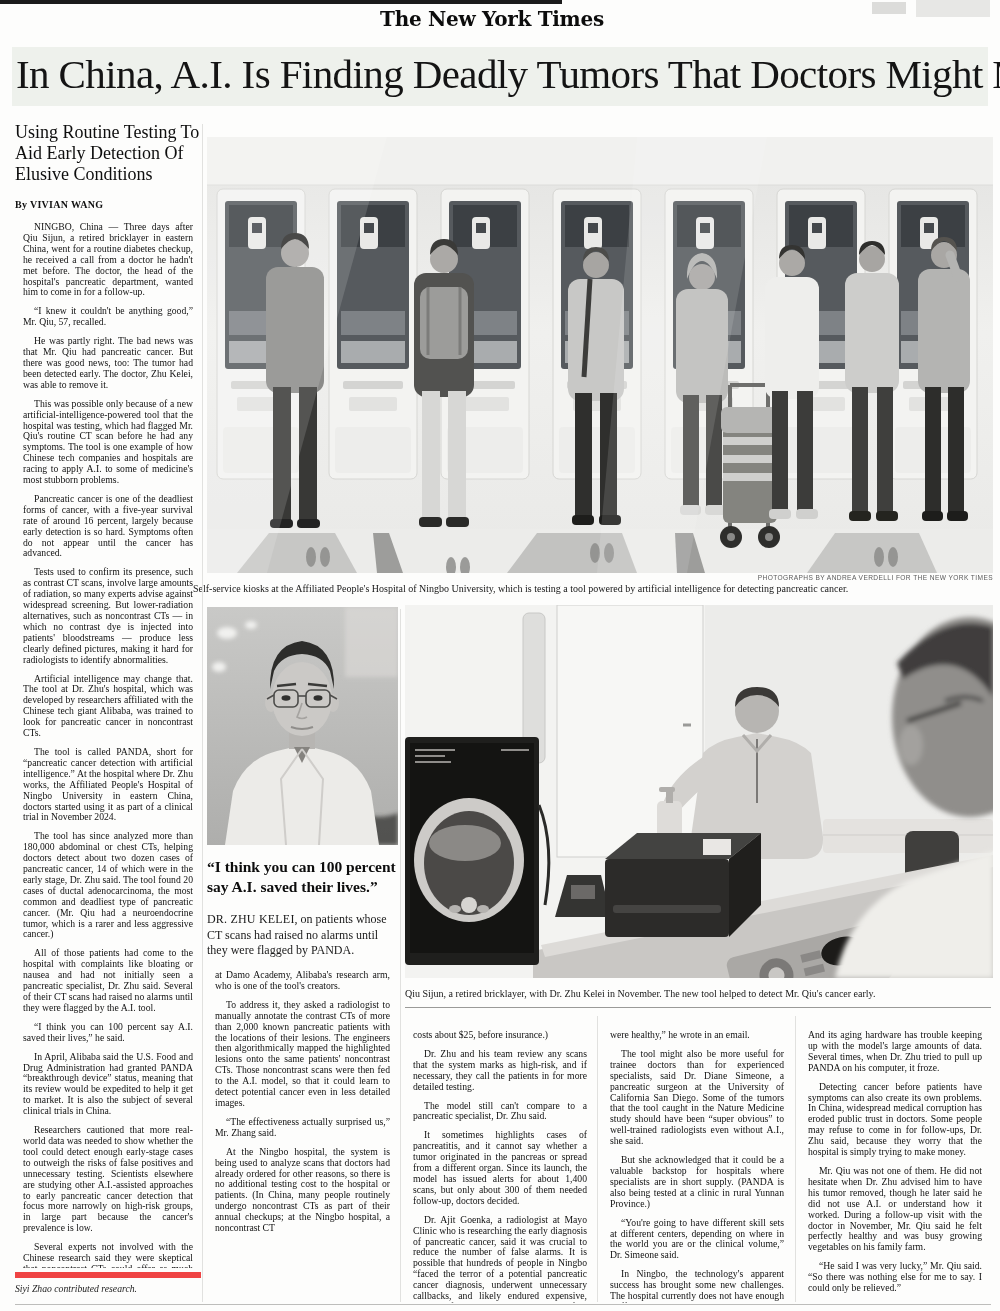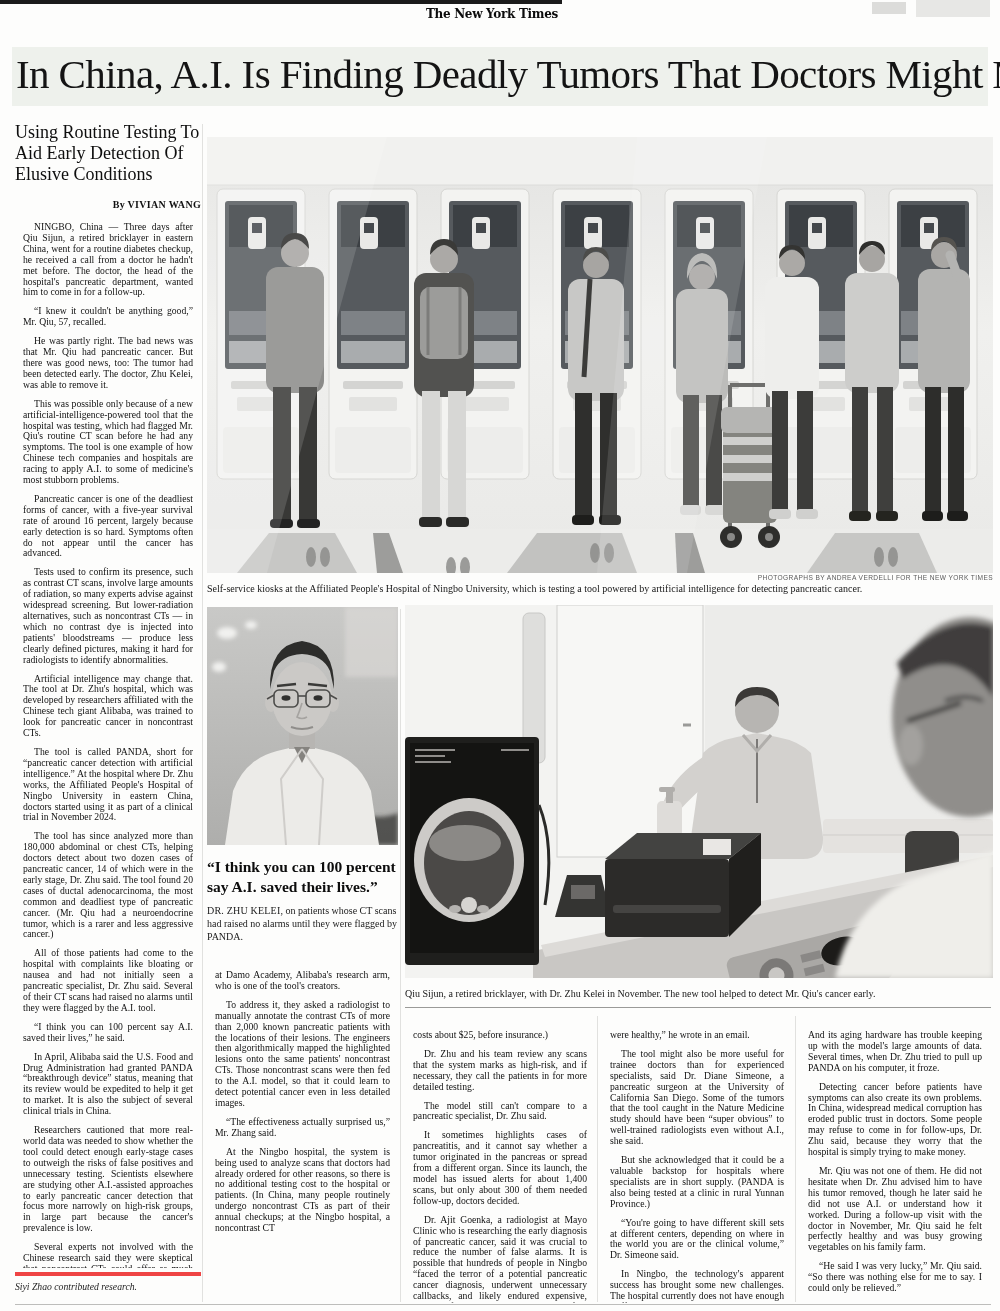--- a/index.html
+++ b/index.html
@@ -5,51 +5,51 @@
   html,body{margin:0;padding:0;background:#ffffff;}
   #page{position:relative;width:1000px;height:1311px;background:#fdfdfc;overflow:hidden;
         font-family:"Liberation Serif","DejaVu Serif",serif;color:#111;}
   .abs{position:absolute;}
   
   #topbar{left:0;top:0;width:562px;height:4px;background:#1b1b1b;}
   #topart1{left:872px;top:2px;width:34px;height:12px;background:#dcdcda;}
   #topart2{left:916px;top:0;width:74px;height:17px;background:#e7e7e5;}
   
   #masthead{left:0;top:7px;width:984px;text-align:center;font-family:"DejaVu Serif",serif;
-            font-weight:700;font-size:12px;letter-spacing:-0.3px;color:#0c0c0c;}
+            font-weight:700;font-size:20px;letter-spacing:-0.3px;color:#0c0c0c;}
   
   #headline-band{left:12px;top:47px;width:976px;height:59px;background:#eef1ec;}
   #headline{left:16px;top:50px;width:966px;font-size:41px;font-weight:400;letter-spacing:-0.6px;
             color:#141414;white-space:nowrap;}
   
   #leftcol{left:15px;top:120px;width:186px;height:1191px;}
   #subhead{position:absolute;left:0;top:2px;width:186px;font-size:18px;line-height:1.18;
            font-weight:500;color:#0e0e0e;}
-  #byline{position:absolute;left:0;top:79px;width:186px;text-align:right;font-size:10px;
+  #byline{position:absolute;left:0;top:79px;width:186px;text-align:left;font-size:10px;
           font-weight:700;letter-spacing:0.3px;}
   .bodytext{font-size:9.7px;line-height:10.9px;text-align:justify;}
   .bodytext p{margin:8px;text-indent:11px;}
   .bodytext p.noindent{text-indent:0;font-family:Liberation Serif, serif;}
   #leftbody{position:absolute;left:0;top:94px;width:186px;height:1054px;overflow:hidden;}
-  #contributor{position:absolute;left:0;top:1152px;width:186px;border-top:4px solid #ef4444;
+  #contributor{position:absolute;left:0;top:1152px;width:186px;border-top:6px solid #ef4444;
                padding-top:5px;font-size:9.7px;font-style:italic;color:#222;}
   
   .photo{background:#e8e8e6;overflow:hidden;}
   #photo-top{left:207px;top:137px;width:786px;height:436px;}
   #photo-credit{left:207px;top:574px;width:786px;text-align:right;font-size:6.6px;
                 letter-spacing:0.4px;color:#5a5a5a;font-family:"Liberation Sans",sans-serif;}
-  #caption-top{left:207px;top:583px;width:786px;font-size:10px;color:#161616;}
+  #caption-top{left:193px;top:583px;width:786px;font-size:10px;color:#161616;}
   #photo-portrait{left:207px;top:607px;width:191px;height:238px;}
   #photo-right{left:405px;top:605px;width:588px;height:373px;}
   #caption-right{left:405px;top:988px;width:588px;font-size:10px;color:#161616;}
   #caption-rule{left:405px;top:1007px;width:586px;height:1px;background:#9a9a98;}
   
   #pullquote{left:207px;top:857px;width:191px;}
   #pq-text{font-size:15.5px;font-weight:700;line-height:1.32;color:#0d0d0d;}
-  #pq-attr{margin-top:6px;font-size:10px;line-height:1.3;color:#1a1a1a;}
+  #pq-attr{margin-top:14px;font-size:12px;line-height:1.3;color:#1a1a1a;}
   #pq-attr .pq-name{letter-spacing:0.2px;}
   
   #midbody{left:207px;top:962px;width:191px;height:345px;overflow:hidden;}
   
   .botcol{top:1022px;width:190px;height:281px;overflow:hidden;position:absolute;}
   #botcol1{left:405px;} #botcol2{left:602px;} #botcol3{left:800px;}
   
   .vrule{width:1px;background:#e1e1df;}
   #vr1{left:202px;top:124px;height:1178px;}
   #vr2{left:400px;top:609px;height:693px;}

